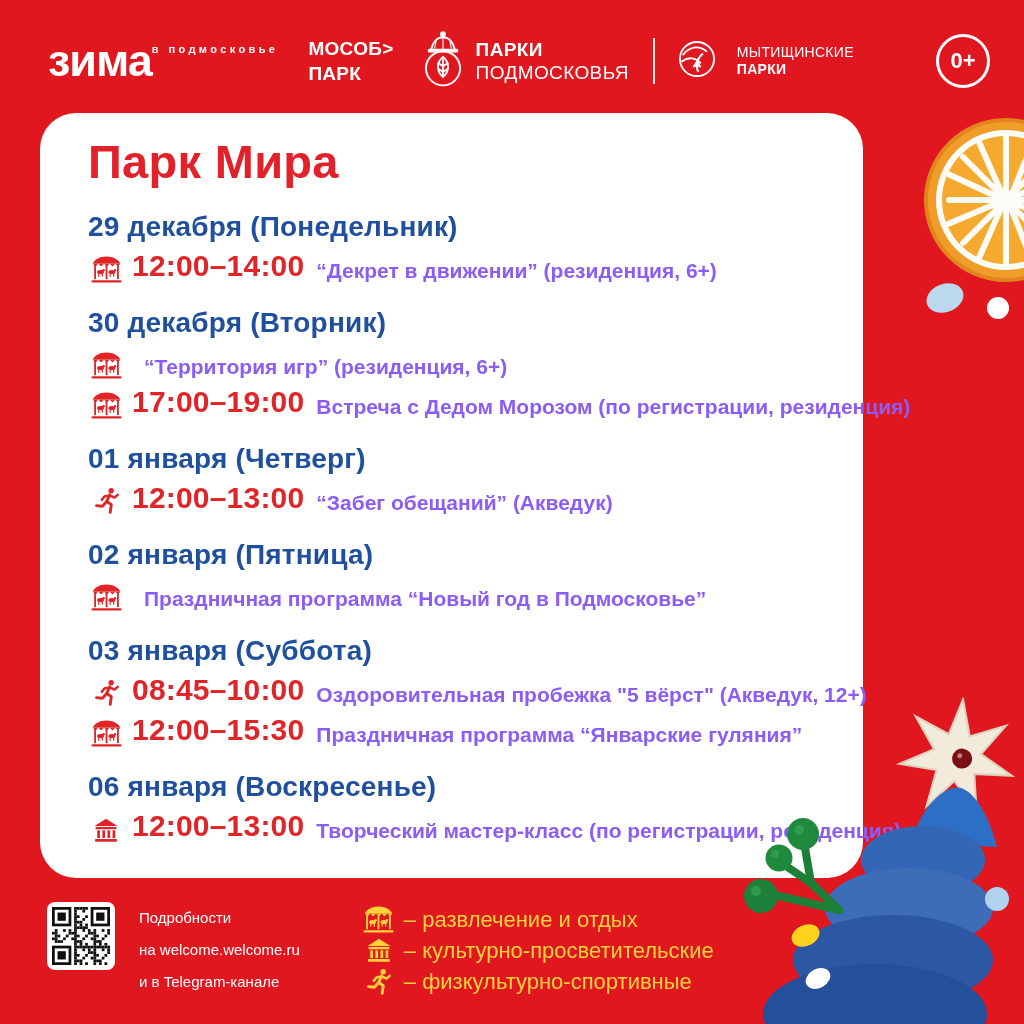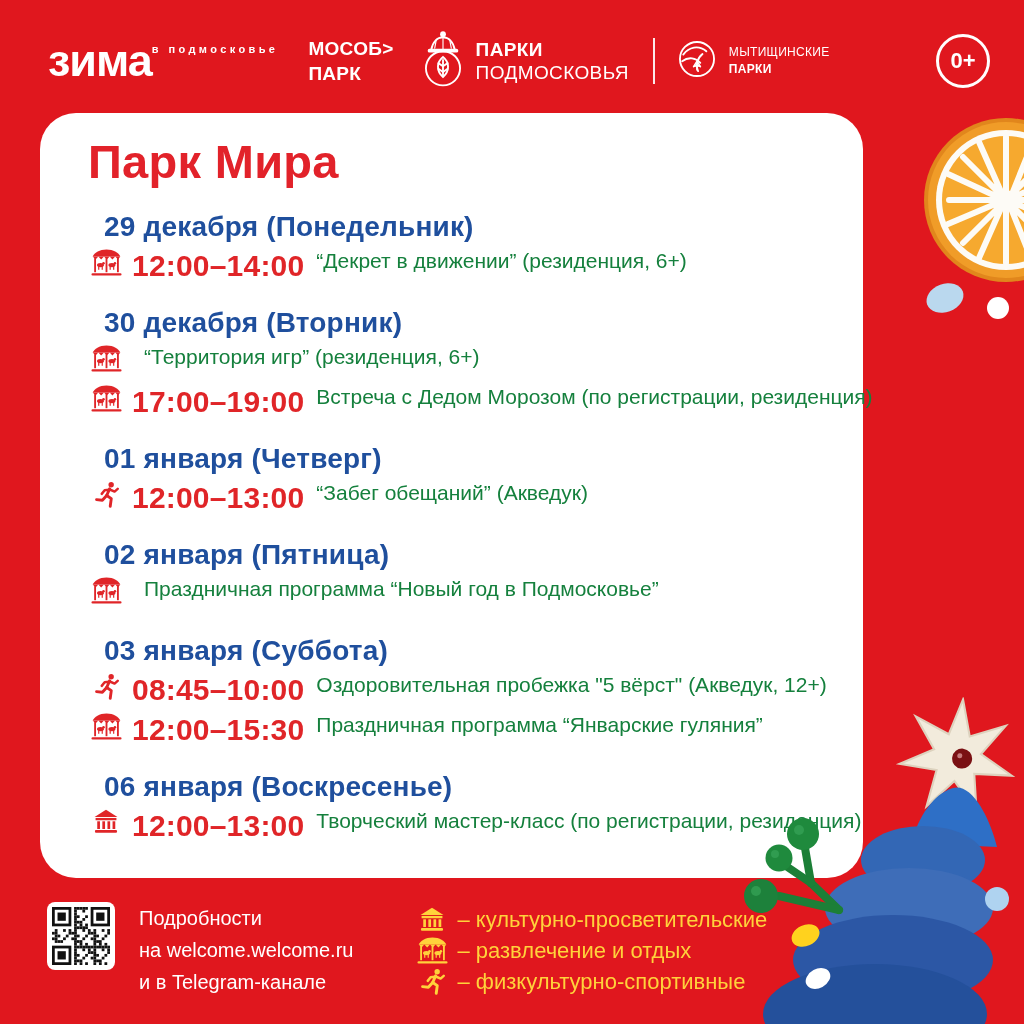--- a/index.html
+++ b/index.html
@@ -13,38 +13,38 @@
   .header{position:absolute;left:48px;top:26px;right:34px;height:70px;display:flex;align-items:center;color:#fff;}
   .lg-zima{display:flex;margin-right:30px;}
   .lg-zima .t{font-size:45px;font-weight:800;line-height:42px;letter-spacing:-1px;}
   .lg-zima .s{font-size:11px;font-weight:700;letter-spacing:3.4px;margin-top:3px;}
   .lg-mosob{font-size:19px;font-weight:700;line-height:25px;margin-right:26px;letter-spacing:.3px;}
   .lg-parki{display:flex;align-items:center;margin-right:4px;}
   .lg-parki .txt{margin-left:10px;font-size:19px;line-height:23px;letter-spacing:.4px;}
   .lg-parki .txt .b{font-weight:700;}
   .hdr-divider{width:2px;height:46px;background:rgba(255,255,255,.9);margin:0 20px;}
   .lg-myt{display:flex;align-items:center;}
-  .lg-myt .txt{margin-left:10px;font-size:12px;line-height:17px;letter-spacing:.3px;}
+  .lg-myt .txt{margin-left:18px;font-size:14px;line-height:17px;letter-spacing:.3px;}
   .lg-myt .txt .b{font-weight:700;}
   .age-badge{margin-left:auto;width:48px;height:48px;border:3px solid #fff;border-radius:50%;
     display:flex;align-items:center;justify-content:center;font-size:22px;font-weight:700;}
   
   .card{position:absolute;left:40px;top:113px;width:823px;height:765px;background:#fff;border-radius:36px;z-index:1;}
   .card-inner{position:absolute;left:48px;top:18px;right:20px;}
   .park-title{color:#E2222A;font-size:47px;font-weight:800;line-height:54px;margin:4px 0 22px 0;letter-spacing:.3px;}
   .day{margin-bottom:24px;}
-  .day-date{color:#1F4F9D;font-size:28px;font-weight:700;line-height:32px;margin-bottom:2px;letter-spacing:.2px;margin-left:16px;}
-  .event-row{display:flex;align-items:flex-start;margin-top:6px;height:34px;}
+  .day-date{color:#1F4F9D;font-size:28px;font-weight:700;line-height:32px;margin-bottom:2px;letter-spacing:.2px;}
+  .event-row{display:flex;align-items:flex-end;margin-top:6px;height:34px;}
   .event-icon{width:36px;margin-right:8px;color:#E02528;display:flex;align-items:center;justify-content:center;flex:0 0 36px;}
   .event-time{color:#E02528;font-size:30px;font-weight:800;line-height:34px;white-space:nowrap;letter-spacing:.2px;}
-  .event-desc{color:#15803d;font-size:21px;font-weight:400;margin-left:12px;white-space:nowrap;}
+  .event-desc{color:#8b5cf6;font-size:21px;font-weight:700;margin-left:12px;white-space:nowrap;}
   
   .footer{position:absolute;left:47px;top:902px;right:20px;display:flex;z-index:1;}
   .qr{width:68px;height:68px;background:#fff;border-radius:8px;display:flex;align-items:center;justify-content:center;flex:0 0 68px;}
-  .details{margin-left:24px;color:#fff;font-size:20px;line-height:32px;font-weight:400;}
+  .details{margin-left:24px;color:#fff;font-size:15px;line-height:32px;font-weight:400;}
   .legend{margin-left:60px;padding-top:2px;}
   .legend-row{display:flex;align-items:center;height:31px;color:#FFD23B;}
   .legend-row .event-icon{color:#FFD23B;width:38px;flex:0 0 38px;margin-right:6px;}
   .legend-label{font-size:22px;font-weight:500;white-space:nowrap;}
   
   .deco{position:absolute;z-index:2;}
   .orange-slice{left:923px;top:117px;width:166px;height:166px;}
   .dot-blue-top{left:926px;top:284px;width:38px;height:28px;background:#BAD8EE;transform:rotate(-20deg);border-radius:50%;}
   .dot-white-top{left:987px;top:297px;width:22px;height:22px;background:#fff;border-radius:50%;}
   .star-topper{left:897px;top:697px;width:120px;height:120px;transform:rotate(6deg);}
@@ -460,35 +460,20 @@
   </div>
   <div class="details">
     <div>Подробности</div>
     <div>на welcome.welcome.ru</div>
     <div>и в Telegram-канале</div>
   </div>
   <div class="legend">
 
       <div class="legend-row">
         <span class="event-icon">
-          <svg width="26" height="25" viewBox="0 0 24 24" fill="currentColor">
-            <path d="M12 .8 23 7.6H1Z"></path>
-            <rect x="2" y="8.6" width="20" height="2.2"></rect>
-            <rect x="3.6" y="11.8" width="2.6" height="7.4"></rect>
-            <rect x="8.5" y="11.8" width="2.6" height="7.4"></rect>
-            <rect x="13.4" y="11.8" width="2.6" height="7.4"></rect>
-            <rect x="18.3" y="11.8" width="2.6" height="7.4"></rect>
-            <rect x="1.4" y="20.2" width="21.2" height="2.6" rx="1"></rect>
-          </svg>
-        </span>
-        <span class="legend-label">– культурно-просветительские</span>
-      </div>
-
-      <div class="legend-row">
-        <span class="event-icon">
           <svg width="33" height="27" viewBox="0 0 34 27" fill="currentColor">
             <path d="M17 0C9.5 0 4.4 3.5 2.8 7.3h28.4C29.6 3.5 24.5 0 17 0Z"></path>
             <path d="M2.8 7.3l2.9 3.1 2.9-3.1 2.9 3.1 2.9-3.1 2.9 3.1 2.9-3.1 2.9 3.1 2.9-3.1 2.9 3.1 2.3-3.1z"></path>
             <rect x="4.3" y="9" width="1.9" height="14.5"></rect>
             <rect x="16.05" y="9" width="1.9" height="14.5"></rect>
             <rect x="27.8" y="9" width="1.9" height="14.5"></rect>
             <g>
               <ellipse cx="10.8" cy="16.2" rx="3.6" ry="2.1"></ellipse>
               <circle cx="13.9" cy="14.3" r="1.3"></circle>
               <rect x="8.4" y="17" width="1.2" height="4"></rect>
@@ -501,20 +486,35 @@
               <rect x="23.8" y="17" width="1.2" height="4"></rect>
             </g>
             <rect x="1.5" y="24.6" width="31" height="2.4" rx="1.2"></rect>
           </svg>
         </span>
         <span class="legend-label">– развлечение и отдых</span>
       </div>
 
       <div class="legend-row">
         <span class="event-icon">
+          <svg width="26" height="25" viewBox="0 0 24 24" fill="currentColor">
+            <path d="M12 .8 23 7.6H1Z"></path>
+            <rect x="2" y="8.6" width="20" height="2.2"></rect>
+            <rect x="3.6" y="11.8" width="2.6" height="7.4"></rect>
+            <rect x="8.5" y="11.8" width="2.6" height="7.4"></rect>
+            <rect x="13.4" y="11.8" width="2.6" height="7.4"></rect>
+            <rect x="18.3" y="11.8" width="2.6" height="7.4"></rect>
+            <rect x="1.4" y="20.2" width="21.2" height="2.6" rx="1"></rect>
+          </svg>
+        </span>
+        <span class="legend-label">– культурно-просветительские</span>
+      </div>
+
+      <div class="legend-row">
+        <span class="event-icon">
           <svg width="25" height="28" viewBox="0 0 24 27" fill="none" stroke="currentColor" stroke-width="2.8" stroke-linecap="round" stroke-linejoin="round">
             <circle cx="16.5" cy="3.6" r="2.6" fill="currentColor" stroke="none"></circle>
             <path d="M15 7.6l-2.8 6.4"></path>
             <path d="M15.2 8.2l4.6 2 3-2.6" stroke-width="2.4"></path>
             <path d="M14.6 8.4l-4.4.6-2.8 3.4" stroke-width="2.4"></path>
             <path d="M12.2 14l4.4 3-1 7.4"></path>
             <path d="M12.2 14l-4.2 4.6-5.6-.6"></path>
           </svg>
         </span>
         <span class="legend-label">– физкультурно-спортивные</span>

